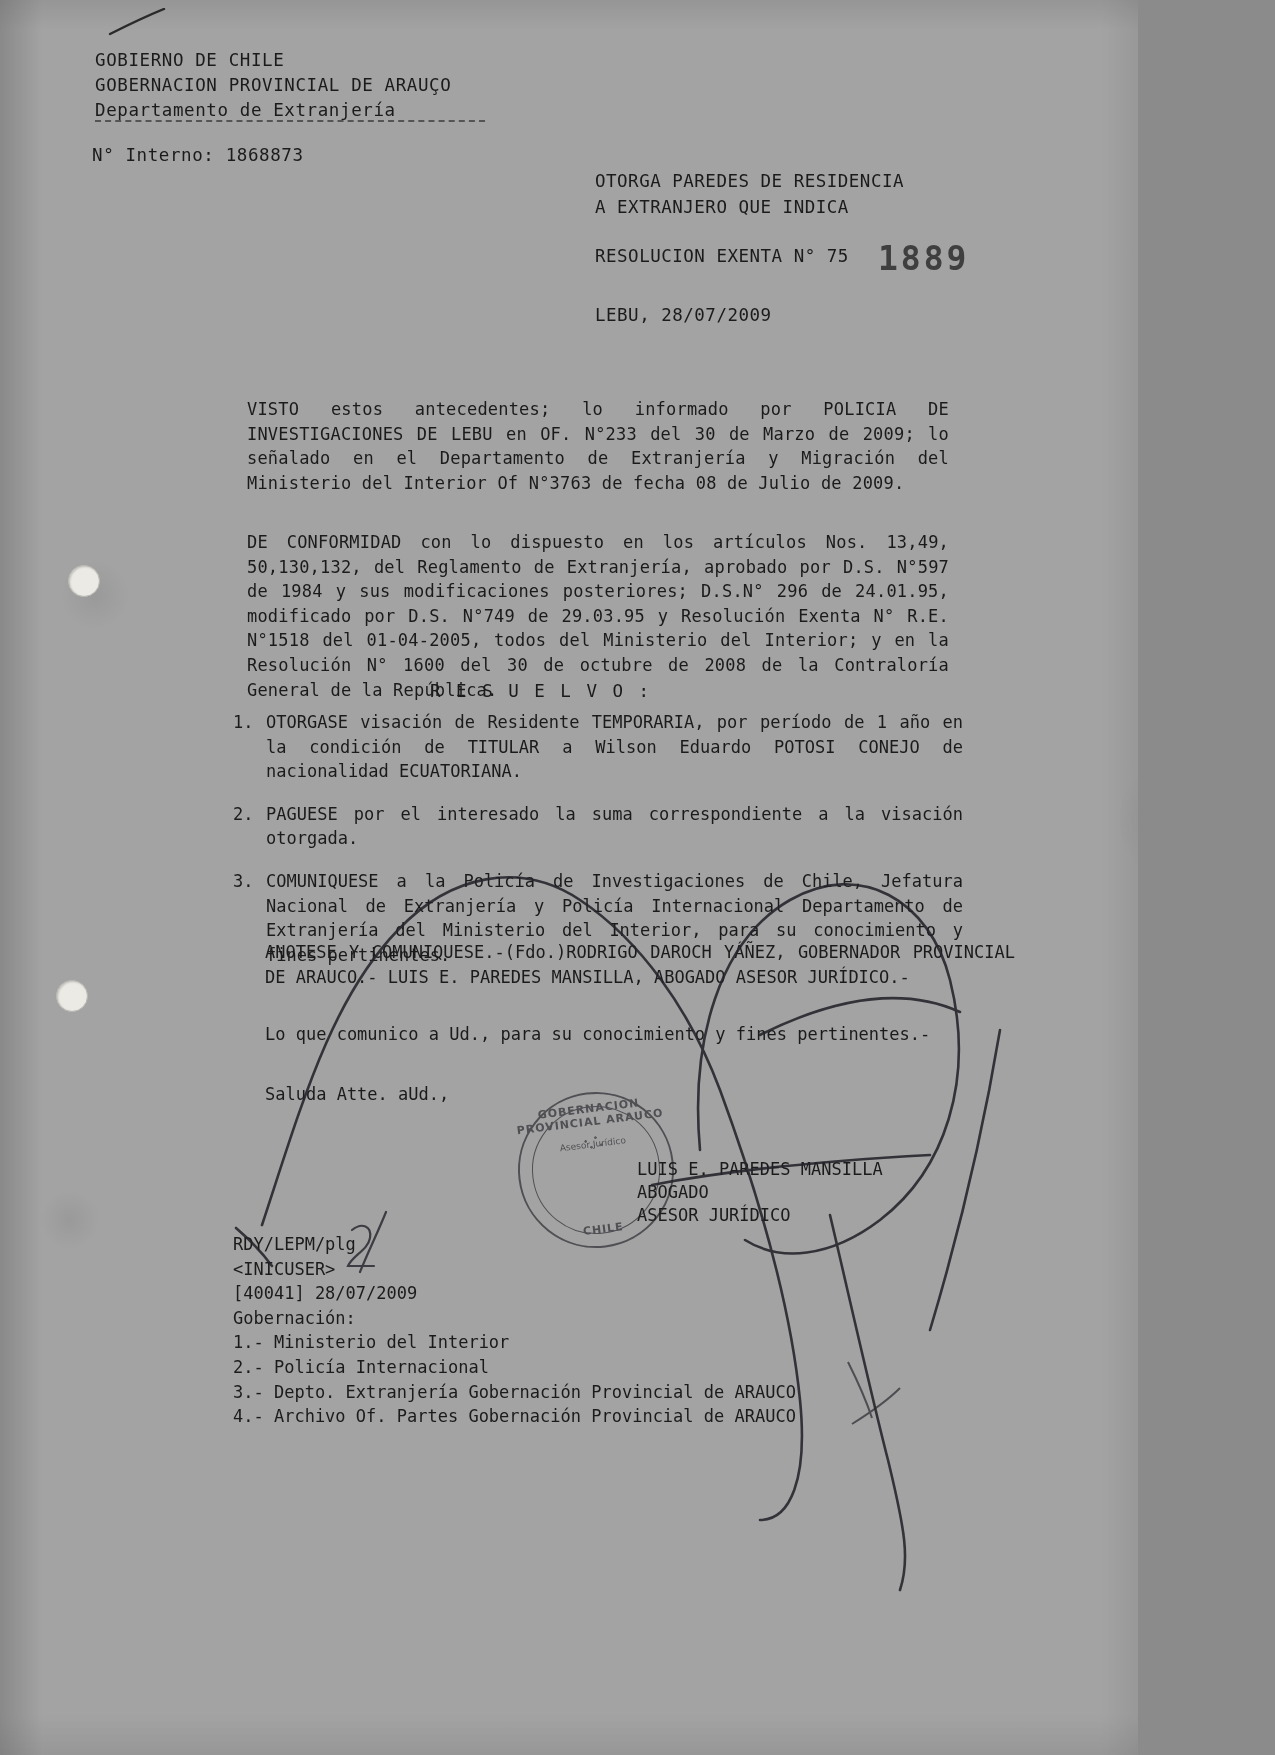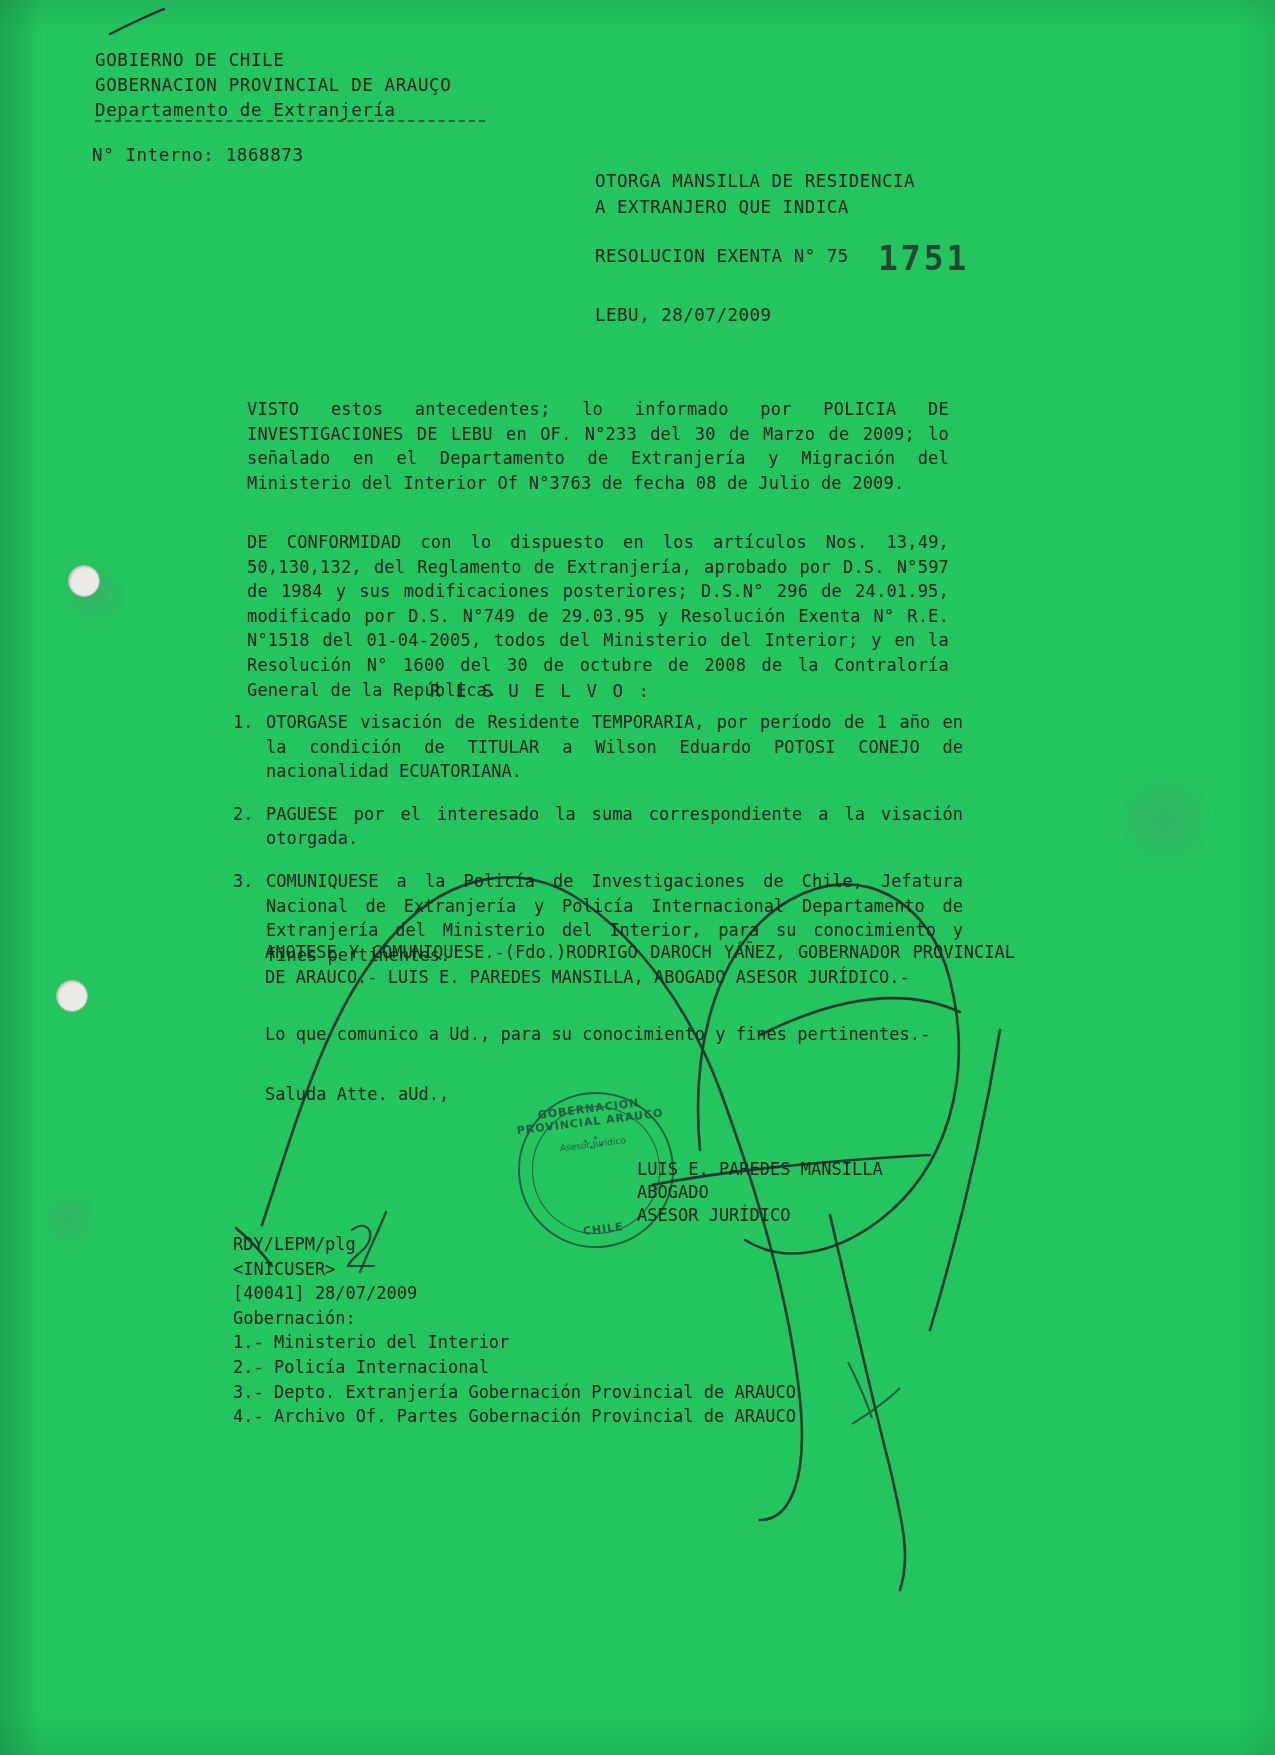--- a/index.html
+++ b/index.html
@@ -2,23 +2,23 @@
 <html><head>
 <meta charset="utf-8">
 <style>
   html, body {
     margin: 0;
     padding: 0;
     background: #8b8b8b;
   }
   .page {
     position: relative;
-    width: 1275px;
+    width: 1138px;
     height: 1755px;
-    background: #22c55e;
+    background: #a3a3a3;
     overflow: hidden;
     font-family: "DejaVu Sans Mono", monospace;
     color: #1b1b1b;
     box-sizing: border-box;
   }
   
   .scan-shade {
     position: absolute;
     inset: 0;
     pointer-events: none;
@@ -261,25 +261,25 @@
     <path d="M2 26 C 18 18, 34 10, 56 1" stroke="#2a2a2a" stroke-width="2.4" fill="none" stroke-linecap="round"></path>
   </svg>
 
   <div class="hdr"><span>GOBIERNO DE CHILE</span>
 <span>GOBERNACION PROVINCIAL DE ARAUÇO</span>
 <span>Departamento de Extranjería</span></div>
   <div class="hdr-rule"></div>
 
   <div class="interno">N° Interno: 1868873</div>
 
-  <div class="subject"><span>OTORGA MANSILLA DE RESIDENCIA</span>
+  <div class="subject"><span>OTORGA PAREDES DE RESIDENCIA</span>
 <span>A EXTRANJERO QUE INDICA</span></div>
 
   <div class="resol">RESOLUCION EXENTA N° 75</div>
-  <div class="resol-stamp">1751</div>
+  <div class="resol-stamp">1889</div>
 
   <div class="place-date">LEBU, 28/07/2009</div>
 
   <div class="body-block b1">
     <p>VISTO estos antecedentes; lo informado por POLICIA DE INVESTIGACIONES DE LEBU en OF. N°233 del 30 de Marzo de 2009; lo señalado en el Departamento de Extranjería y Migración del Ministerio del Interior Of N°3763 de fecha 08 de Julio de 2009.</p>
   </div>
 
   <div class="body-block b2">
     <p>DE CONFORMIDAD con lo dispuesto en los artículos Nos. 13,49, 50,130,132, del Reglamento de Extranjería, aprobado por D.S. N°597 de 1984 y sus modificaciones posteriores; D.S.N° 296 de 24.01.95, modificado por D.S. N°749 de 29.03.95 y Resolución Exenta N° R.E. N°1518 del 01-04-2005, todos del Ministerio del Interior; y en la Resolución N° 1600 del 30 de octubre de 2008 de la Contraloría General de la República.</p>
   </div>

